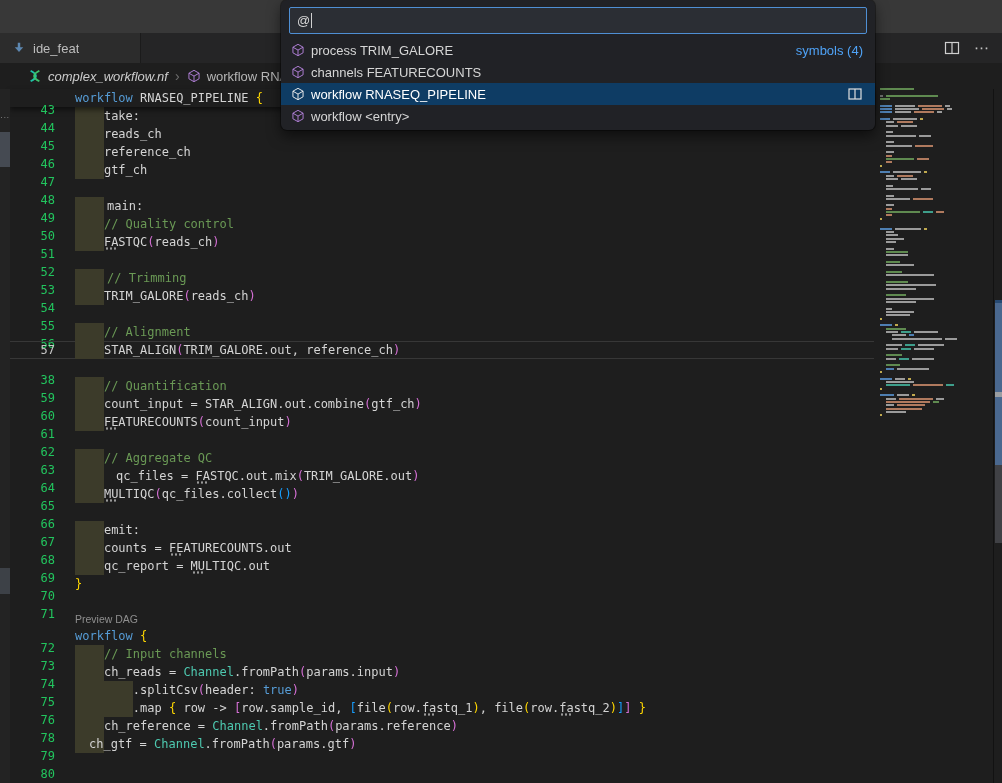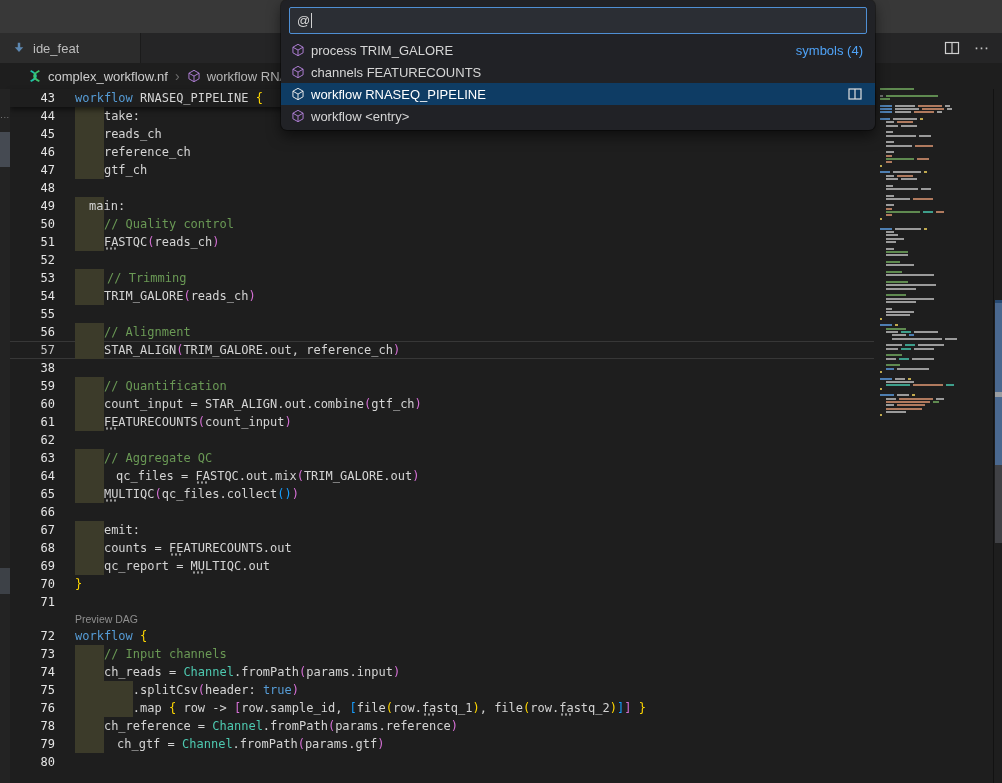--- a/index.html
+++ b/index.html
@@ -14,33 +14,33 @@
          background:#2c2c2c; border-right:1px solid #1b1b1b; color:#bdbdbd; font-size:13px; }
   .tab .tab-label { white-space:nowrap; overflow:hidden; }
   .tab1 { width:190px; }
   .tab2 { width:141px; }
   .tab-actions { position:absolute; right:12px; top:33px; height:30px; display:flex; align-items:center; gap:14px; color:#cfcfcf; }
   .more-dots { font-size:15px; letter-spacing:1px; color:#c5c5c5; cursor:default; }
 
   .breadcrumbs { position:absolute; left:0; top:63px; width:1002px; height:26px; background:#1e1e1e;
                  display:flex; align-items:center; font-size:13px; color:#b6b6b6; padding-left:28px; gap:6px; }
   .crumb-sep { color:#6e6e6e; font-size:14px; padding:0 1px; }
-  .crumb-file { color:#cccccc; }
+  .crumb-file { color:#cccccc;font-style:italic; }
 
   
   .left-strip { position:absolute; left:0; top:89px; width:10px; height:694px; background:#232323; z-index:2; }
   .left-strip .strip-dots { position:absolute; left:0px; top:24px; width:10px; text-align:center;
                             color:#8a8a8a; font-size:8px; letter-spacing:0.5px; }
   .left-strip .strip-block1 { position:absolute; left:0; top:43px; width:10px; height:35px; background:#454a52; }
   .left-strip .strip-block2 { position:absolute; left:0; top:479px; width:10px; height:26px; background:#3d4147; }
 
   .code-area { position:absolute; left:10px; top:89px; width:864px; height:694px;
                font-family:"DejaVu Sans Mono", monospace; font-size:12px; z-index:1; }
   .line { position:relative; height:18px; line-height:18px; white-space:pre; }
-  .line .num { position:absolute; left:0; top:0; width:45px; text-align:right; color:#e5e5e5; }
+  .line .num { position:absolute; left:0; top:12px; width:45px; text-align:right; color:#22c55e; }
   .line.cur .num { color:#c6c6c6; }
   .line .olive { position:absolute; left:65px; top:0; height:18px; background:#3c3b2a; }
   .line .code { position:absolute; left:65px; top:0; height:18px; color:#d4d4d4; }
   .line.cur { border-top:1px solid #373737; border-bottom:1px solid #373737; }
   .line.cur .code, .line.cur .num, .line.cur .olive { top:-1px; }
   .line.sticky { background:#1e1e1e; box-shadow:0 3px 5px rgba(0,0,0,0.5); z-index:4; }
   .lens-row { position:relative; height:16px; line-height:16px; }
   .lens-row .lens { position:absolute; left:65px; font-family:"Liberation Sans",sans-serif;
                     font-size:10.5px; color:#8f8f8f; cursor:pointer; }
   .tok-k  { color:#569cd6; }
@@ -132,21 +132,21 @@
     <div class="strip-block2"></div>
   </div>
 
   <div class="code-area" id="code-lines">
       <div class="line sticky"><span class="num">43</span><span class="code" style="padding-left: 0px;"><span class="tok-k">workflow</span><span class="tok-p"> RNASEQ_PIPELINE </span><span class="tok-b1">{</span></span></div>
       <div class="line"><span class="num">44</span><span class="olive" style="width: 28.92px;"></span><span class="code" style="padding-left: 28.92px;"><span class="tok-p">take:</span></span></div>
       <div class="line"><span class="num">45</span><span class="olive" style="width: 28.92px;"></span><span class="code" style="padding-left: 28.92px;"><span class="tok-p">reads_ch</span></span></div>
       <div class="line"><span class="num">46</span><span class="olive" style="width: 28.92px;"></span><span class="code" style="padding-left: 28.92px;"><span class="tok-p">reference_ch</span></span></div>
       <div class="line"><span class="num">47</span><span class="olive" style="width: 28.92px;"></span><span class="code" style="padding-left: 28.92px;"><span class="tok-p">gtf_ch</span></span></div>
       <div class="line"><span class="num">48</span><span class="code" style="padding-left: 0px;"></span></div>
-      <div class="line"><span class="num">49</span><span class="olive" style="width: 28.92px;"></span><span class="code" style="padding-left: 14px;"><span class="tok-p">main:</span></span></div>
+      <div class="line"><span class="num">49</span><span class="olive" style="width: 28.92px;"></span><span class="code" style="padding-left: 32px;"><span class="tok-p">main:</span></span></div>
       <div class="line"><span class="num">50</span><span class="olive" style="width: 28.92px;"></span><span class="code" style="padding-left: 28.92px;"><span class="tok-c">// Quality control</span></span></div>
       <div class="line"><span class="num">51</span><span class="olive" style="width: 28.92px;"></span><span class="code" style="padding-left: 28.92px;"><span class="tok-h">FASTQC</span><span class="tok-b2">(</span><span class="tok-p">reads_ch</span><span class="tok-b2">)</span></span></div>
       <div class="line"><span class="num">52</span><span class="code" style="padding-left: 0px;"></span></div>
       <div class="line"><span class="num">53</span><span class="olive" style="width: 28.92px;"></span><span class="code" style="padding-left: 32px;"><span class="tok-c">// Trimming</span></span></div>
       <div class="line"><span class="num">54</span><span class="olive" style="width: 28.92px;"></span><span class="code" style="padding-left: 28.92px;"><span class="tok-p">TRIM_GALORE</span><span class="tok-b2">(</span><span class="tok-p">reads_ch</span><span class="tok-b2">)</span></span></div>
       <div class="line"><span class="num">55</span><span class="code" style="padding-left: 0px;"></span></div>
       <div class="line"><span class="num">56</span><span class="olive" style="width: 28.92px;"></span><span class="code" style="padding-left: 28.92px;"><span class="tok-c">// Alignment</span></span></div>
       <div class="line cur"><span class="num">57</span><span class="olive" style="width: 28.92px;"></span><span class="code" style="padding-left: 28.92px;"><span class="tok-p">STAR_ALIGN</span><span class="tok-b2">(</span><span class="tok-p">TRIM_GALORE.out, reference_ch</span><span class="tok-b2">)</span></span></div>
       <div class="line"><span class="num">38</span><span class="code" style="padding-left: 0px;"></span></div>
       <div class="line"><span class="num">59</span><span class="olive" style="width: 28.92px;"></span><span class="code" style="padding-left: 28.92px;"><span class="tok-c">// Quantification</span></span></div>
@@ -164,21 +164,21 @@
       <div class="line"><span class="num">71</span><span class="code" style="padding-left: 0px;"></span></div>
       <div class="lens-row">
         <span class="lens">Preview DAG</span>
       </div>
       <div class="line"><span class="num">72</span><span class="code" style="padding-left: 0px;"><span class="tok-k">workflow</span><span class="tok-p"> </span><span class="tok-b1">{</span></span></div>
       <div class="line"><span class="num">73</span><span class="olive" style="width: 28.92px;"></span><span class="code" style="padding-left: 28.92px;"><span class="tok-c">// Input channels</span></span></div>
       <div class="line"><span class="num">74</span><span class="olive" style="width: 28.92px;"></span><span class="code" style="padding-left: 28.92px;"><span class="tok-p">ch_reads = </span><span class="tok-t">Channel</span><span class="tok-p">.fromPath</span><span class="tok-b2">(</span><span class="tok-p">params.input</span><span class="tok-b2">)</span></span></div>
       <div class="line"><span class="num">75</span><span class="olive" style="width: 57.84px;"></span><span class="code" style="padding-left: 57.84px;"><span class="tok-p">.splitCsv</span><span class="tok-b2">(</span><span class="tok-p">header: </span><span class="tok-k">true</span><span class="tok-b2">)</span></span></div>
       <div class="line"><span class="num">76</span><span class="olive" style="width: 57.84px;"></span><span class="code" style="padding-left: 57.84px;"><span class="tok-p">.map </span><span class="tok-b1">{</span><span class="tok-p"> row -&gt; </span><span class="tok-b2">[</span><span class="tok-p">row.sample_id, </span><span class="tok-b3">[</span><span class="tok-p">file</span><span class="tok-b1">(</span><span class="tok-p">row.</span><span class="tok-h">fastq_1</span><span class="tok-b1">)</span><span class="tok-p">, file</span><span class="tok-b1">(</span><span class="tok-p">row.</span><span class="tok-h">fastq_2</span><span class="tok-b1">)</span><span class="tok-b3">]</span><span class="tok-b2">]</span><span class="tok-p"> </span><span class="tok-b1">}</span></span></div>
       <div class="line"><span class="num">78</span><span class="olive" style="width: 28.92px;"></span><span class="code" style="padding-left: 28.92px;"><span class="tok-p">ch_reference = </span><span class="tok-t">Channel</span><span class="tok-p">.fromPath</span><span class="tok-b2">(</span><span class="tok-p">params.reference</span><span class="tok-b2">)</span></span></div>
-      <div class="line"><span class="num">79</span><span class="olive" style="width: 28.92px;"></span><span class="code" style="padding-left: 42px;"><span class="tok-p">ch_gtf = </span><span class="tok-t">Channel</span><span class="tok-p">.fromPath</span><span class="tok-b2">(</span><span class="tok-p">params.gtf</span><span class="tok-b2">)</span></span></div>
+      <div class="line"><span class="num">79</span><span class="olive" style="width: 28.92px;"></span><span class="code" style="padding-left: 14px;"><span class="tok-p">ch_gtf = </span><span class="tok-t">Channel</span><span class="tok-p">.fromPath</span><span class="tok-b2">(</span><span class="tok-p">params.gtf</span><span class="tok-b2">)</span></span></div>
       <div class="line"><span class="num">80</span><span class="code" style="padding-left: 0px;"></span></div>
     </div>
 
   <div class="minimap" id="minimap">
       <div class="mm-row">
         <span style="left: 0px; width: 34px; background: rgb(95, 138, 80);"></span>
       </div>
       <div class="mm-row"></div>
       <div class="mm-row">
         <span style="left: 0px; width: 3px; background: rgb(112, 112, 112);"></span>

